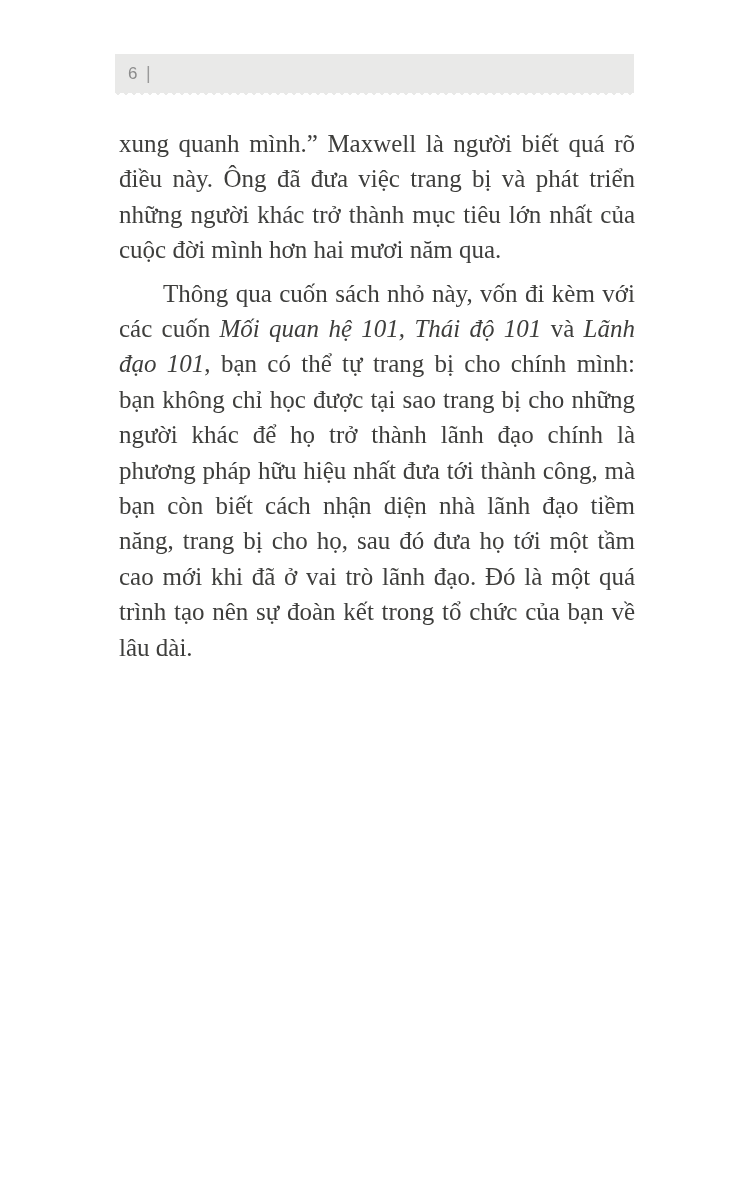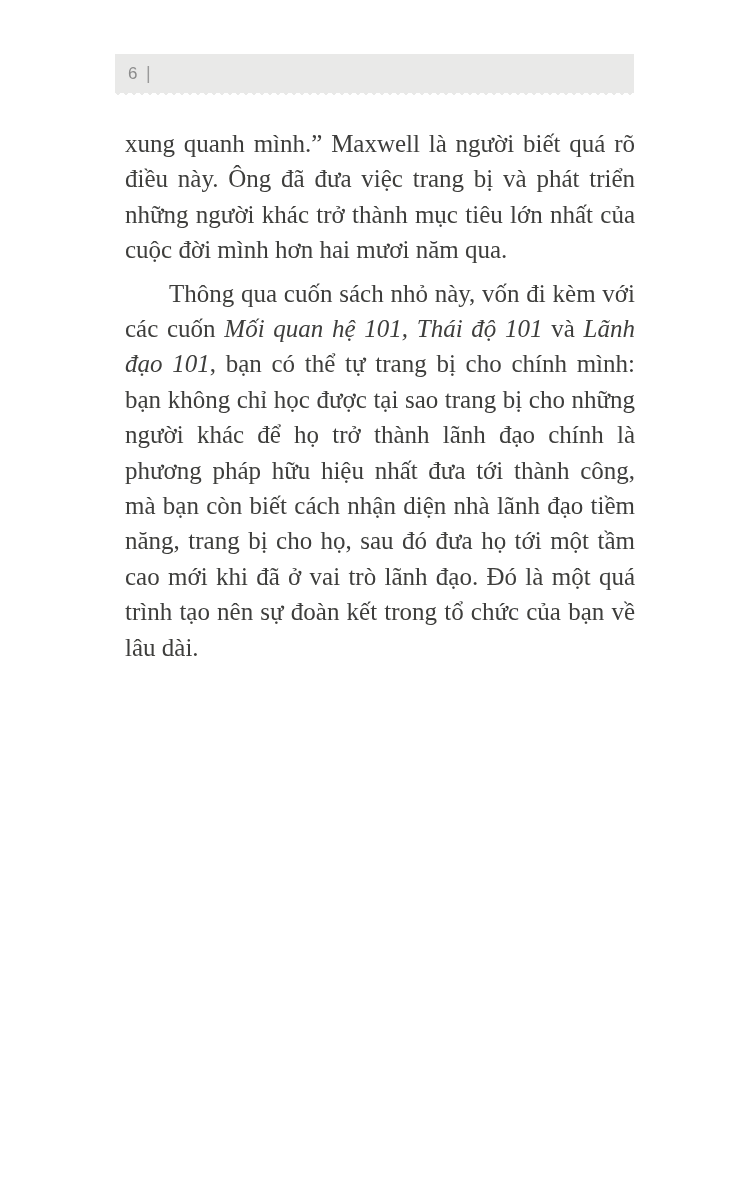--- a/index.html
+++ b/index.html
@@ -50,21 +50,21 @@
   }
   .content{
     position:absolute;
     left:113px;top:126px;
     width:522px;
     font-size:25px;
     line-height:35.4px;
     color:var(--body-text);
     text-align:justify;
   }
-  .content p{margin:0 0 8px 12px;}
+  .content p{margin:0 0 8px 6px;}
   .content p.indent{text-indent:44px;}
   .content em{}
 </style>
 </head>
 <body>
 
 <div class="page">
   <div class="header-bar">
     <span class="pagenum">6</span>
     <span class="sep">|</span>

